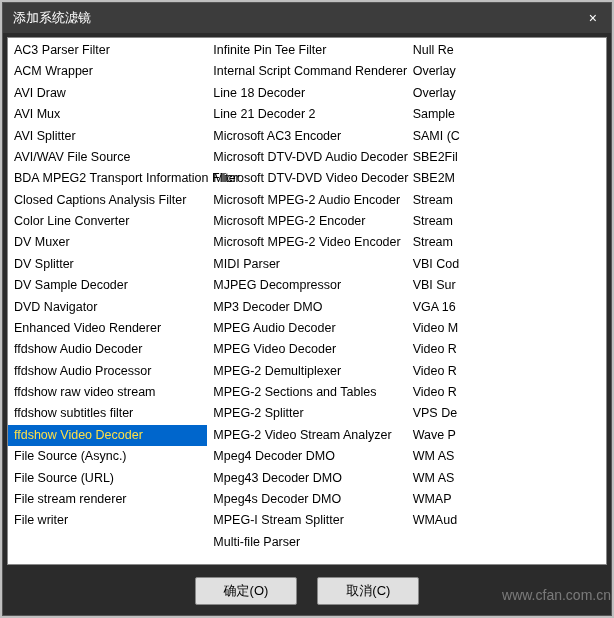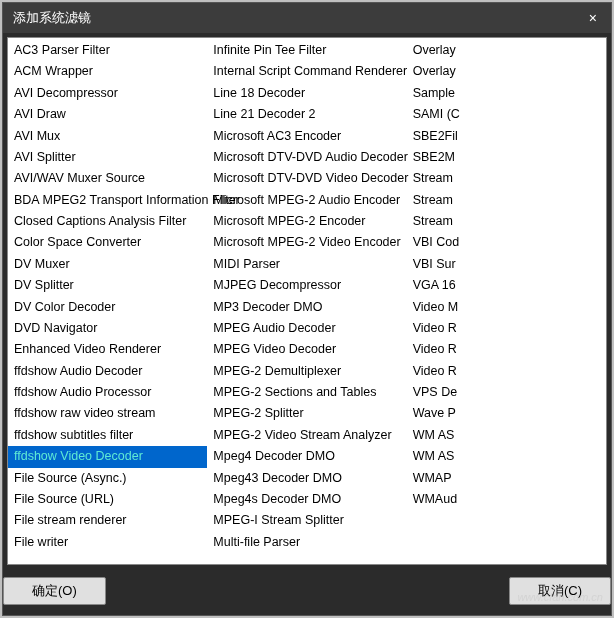--- a/index.html
+++ b/index.html
@@ -64,47 +64,46 @@
     .list-item {
       padding: 1px 6px;
       color: #000;
       white-space: nowrap;
       cursor: pointer;
       font-size: 12.5px;
       line-height: 1.55;
     }
     .list-item.selected {
       background: #0066cc;
-      color: #5eead4;
+      color: #fde047;
     }
     .footer {
       display: flex;
-      justify-content: space-between;
+      justify-content: center;
       gap: 20px;
       padding: 8px 0 10px 0;
       background: #2b2b2b;
       flex-shrink: 0;
     }
     .footer-btn {
       background: #e0e0e0;
       border: 1px solid #888;
       padding: 4px 28px;
       font-size: 13px;
       cursor: pointer;
       color: #000;
       border-radius: 2px;
     }
     .watermark {
       position: absolute;
       bottom: 12px;
-      right: 8px;
-      font-size: 11px;
+      right: 0;
+      font-size: 14px;
       color: rgba(200,200,200,0.5);
       pointer-events: none;
-      font-style: italic;
     }
     
     .list-area::-webkit-scrollbar { width: 14px; height: 14px; }
     .list-area::-webkit-scrollbar-track { background: #f0f0f0; }
     .list-area::-webkit-scrollbar-thumb { background: #aaa; border: 1px solid #888; }
   </style>
 </head>
 <body>
 
 <div class="dialog" style="position:relative;">
@@ -112,31 +111,30 @@
     <span class="title-bar-text">添加系统滤镜</span>
     <button class="close-btn">×</button>
   </div>
 
   <div class="list-area">
     <div class="list-container">
 
     <div class="list-column">
           <div class="list-item">AC3 Parser Filter</div>
           <div class="list-item">ACM Wrapper</div>
-          <div class="list-item">AVI Decompressor</div>
           <div class="list-item">AVI Draw</div>
           <div class="list-item">AVI Mux</div>
           <div class="list-item">AVI Splitter</div>
-          <div class="list-item">AVI/WAV Muxer Source</div>
+          <div class="list-item">AVI/WAV File Source</div>
           <div class="list-item">BDA MPEG2 Transport Information Filter</div>
           <div class="list-item">Closed Captions Analysis Filter</div>
-          <div class="list-item">Color Space Converter</div>
+          <div class="list-item">Color Line Converter</div>
           <div class="list-item">DV Muxer</div>
           <div class="list-item">DV Splitter</div>
-          <div class="list-item">DV Color Decoder</div>
+          <div class="list-item">DV Sample Decoder</div>
           <div class="list-item">DVD Navigator</div>
           <div class="list-item">Enhanced Video Renderer</div>
           <div class="list-item">ffdshow Audio Decoder</div>
           <div class="list-item">ffdshow Audio Processor</div>
           <div class="list-item">ffdshow raw video stream</div>
           <div class="list-item">ffdshow subtitles filter</div>
           <div class="list-item selected">ffdshow Video Decoder</div>
           <div class="list-item">File Source (Async.)</div>
           <div class="list-item">File Source (URL)</div>
           <div class="list-item">File stream renderer</div>
@@ -162,20 +160,21 @@
           <div class="list-item">MPEG-2 Sections and Tables</div>
           <div class="list-item">MPEG-2 Splitter</div>
           <div class="list-item">MPEG-2 Video Stream Analyzer</div>
           <div class="list-item">Mpeg4 Decoder DMO</div>
           <div class="list-item">Mpeg43 Decoder DMO</div>
           <div class="list-item">Mpeg4s Decoder DMO</div>
           <div class="list-item">MPEG-I Stream Splitter</div>
           <div class="list-item">Multi-file Parser</div>
         </div>
         <div class="list-column">
+          <div class="list-item">Null Re</div>
           <div class="list-item">Overlay</div>
           <div class="list-item">Overlay</div>
           <div class="list-item">Sample</div>
           <div class="list-item">SAMI (C</div>
           <div class="list-item">SBE2Fil</div>
           <div class="list-item">SBE2M</div>
           <div class="list-item">Stream</div>
           <div class="list-item">Stream</div>
           <div class="list-item">Stream</div>
           <div class="list-item">VBI Cod</div>

